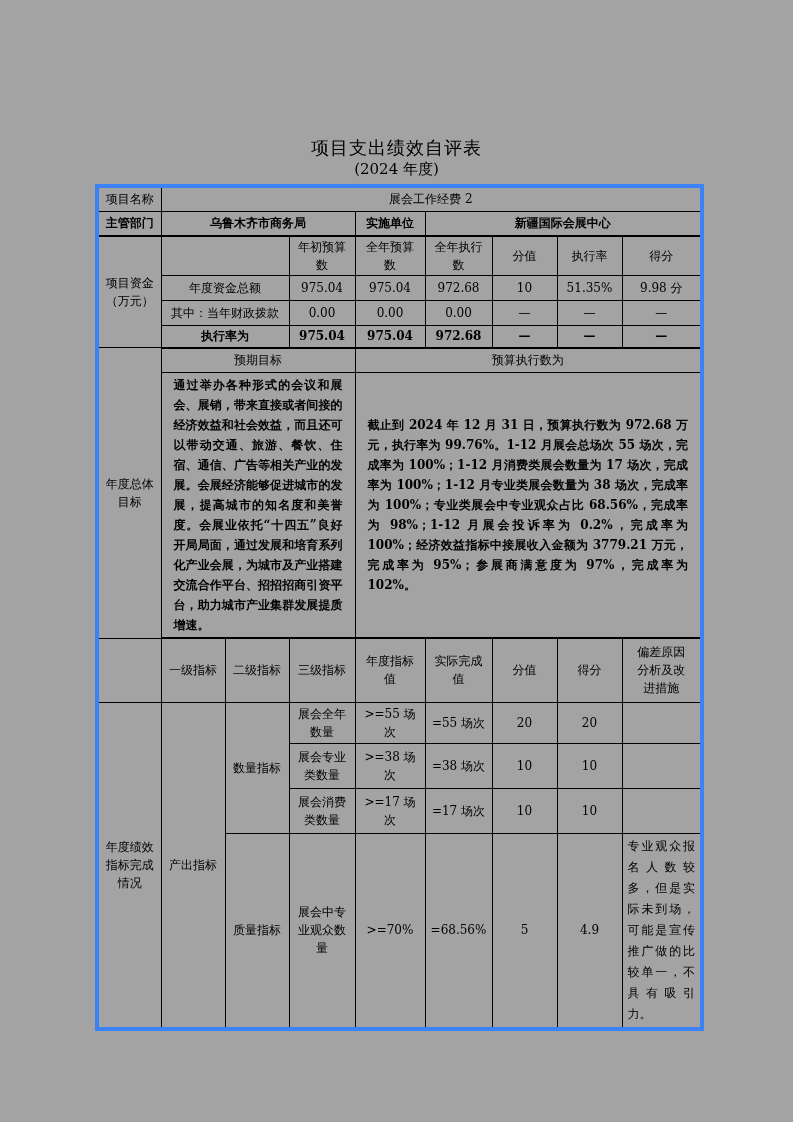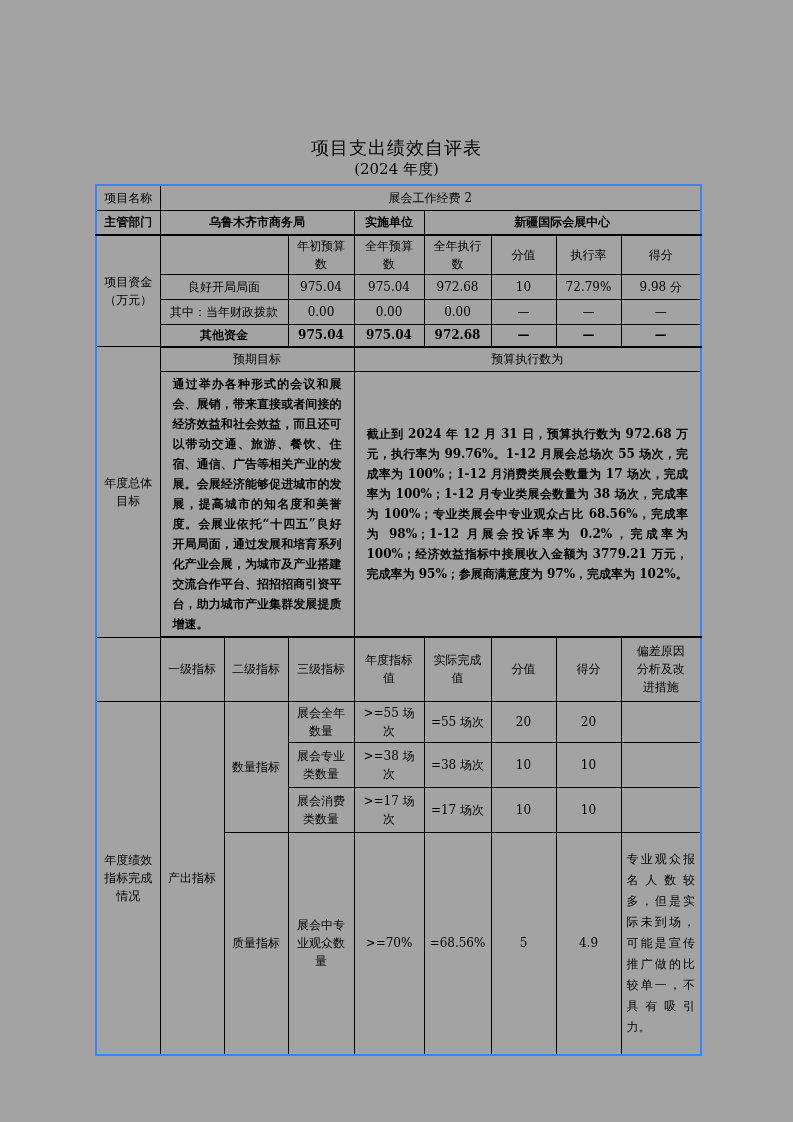--- a/index.html
+++ b/index.html
@@ -29,42 +29,42 @@
     text-align: center;
     font-size: 15px;
   }
   table.eval {
     position: absolute;
     left: 95px; top: 184px;
     width: 605px;
     border-collapse: collapse;
     table-layout: fixed;
     font-size: 12px;
-    border: 2px solid #3b82f6;
+    border: 4px solid #3b82f6;
   }
   table.eval td {
     border: 1px solid #000;
     text-align: center;
     vertical-align: middle;
     padding: 1px 3px;
     white-space: pre-line;
     line-height: 1.5;
   }
   table.eval td.sep { border-bottom-width: 2px; font-weight: bold; }
   table.eval td.para {
     text-align: justify;
     white-space: normal;
     padding: 2px 12px;
     line-height: 20px;
     font-size: 12px;
   }
   table.eval td.dev {
     text-align: justify;
     white-space: normal;
-    padding: 16px 5px;
+    padding: 2px 5px;
     line-height: 21px;
     border-radius: 29px;
   }
   .page-number {
     position: absolute;
     top: 1040px; left: 0;
     width: 100%;
     text-align: center;
     font-size: 12px;
   }
@@ -112,41 +112,41 @@
       <td>全年预算
 数</td>
       <td>全年执行
 数</td>
       <td>分值</td>
       <td>执行率</td>
       <td>得分</td>
     </tr>
 
     <tr style="height:25px">
-      <td colspan="2">良好开局局面</td>
+      <td colspan="2">年度资金总额</td>
       <td>975.04</td>
       <td>975.04</td>
       <td>972.68</td>
       <td>10</td>
-      <td>72.79%</td>
+      <td>51.35%</td>
       <td>9.98 分</td>
     </tr>
 
     <tr style="height:25px">
       <td colspan="2">其中：当年财政拨款</td>
       <td>0.00</td>
       <td>0.00</td>
       <td>0.00</td>
       <td>—</td>
       <td>—</td>
       <td>—</td>
     </tr>
 
     <tr style="height:22px">
-      <td class="sep" colspan="2">其他资金</td>
+      <td class="sep" colspan="2">执行率为</td>
       <td class="sep">975.04</td>
       <td class="sep">975.04</td>
       <td class="sep">972.68</td>
       <td class="sep">—</td>
       <td class="sep">—</td>
       <td class="sep">—</td>
     </tr>
 
     <tr style="height:25px">
       <td rowspan="2">年度总体

